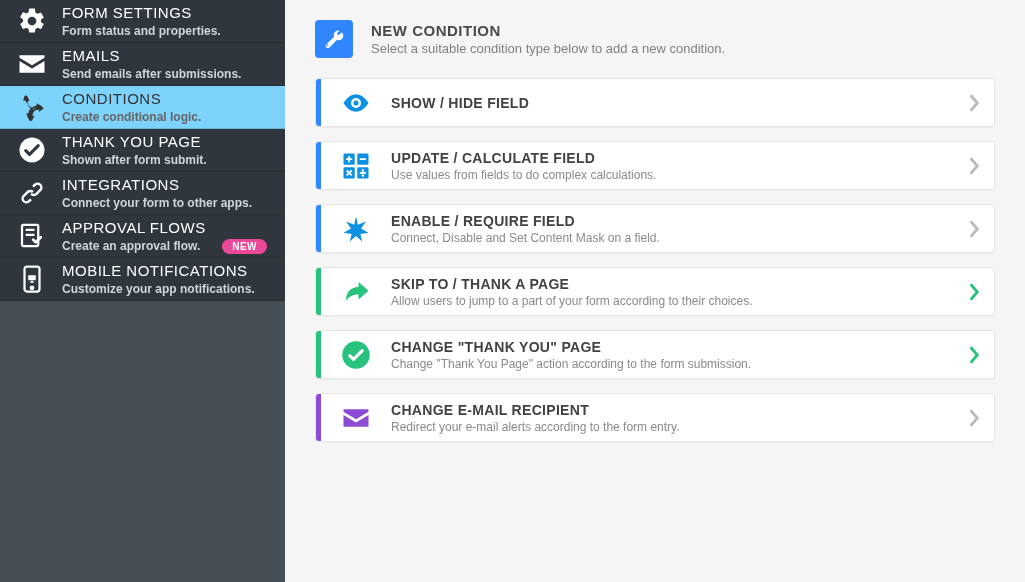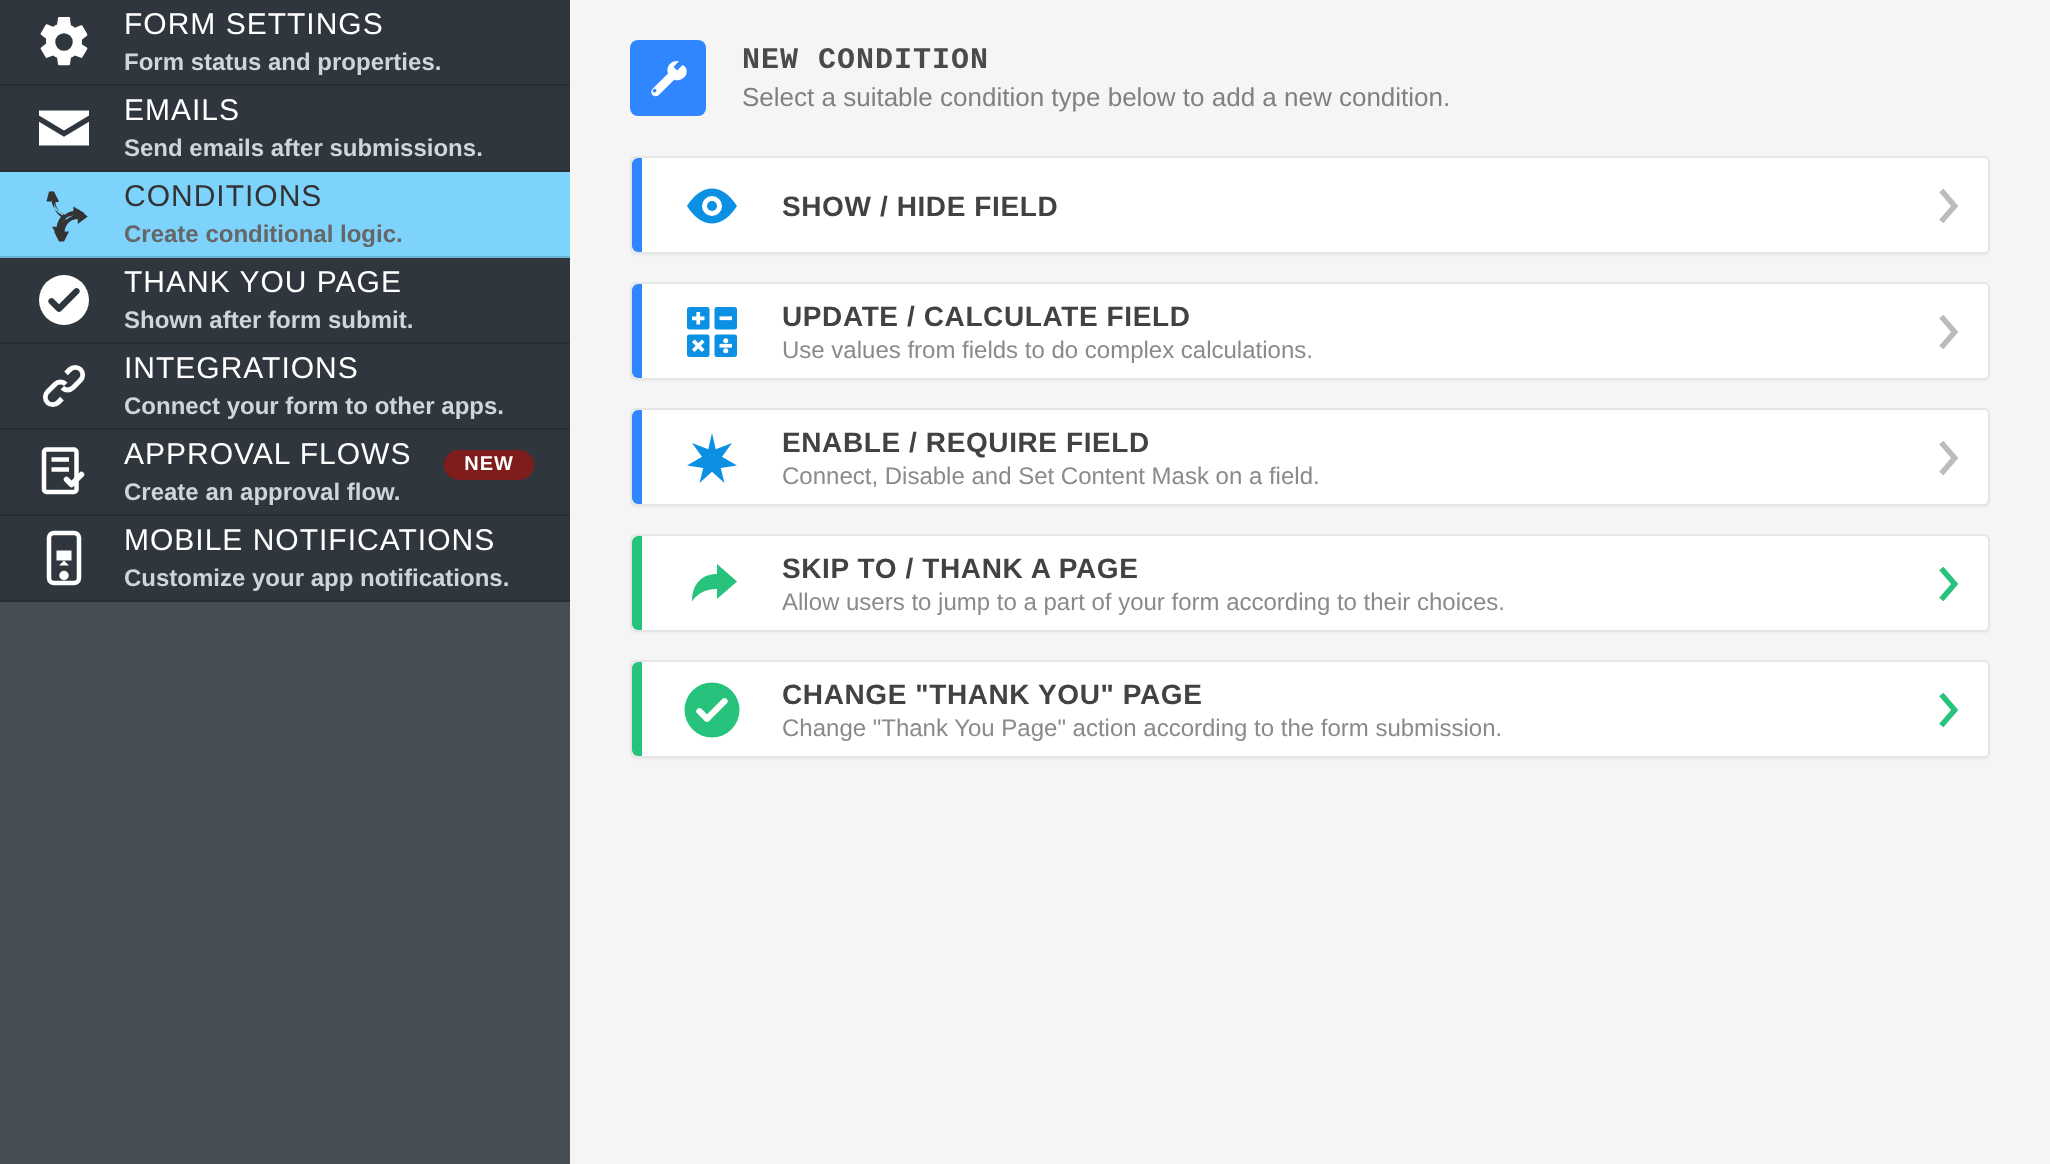--- a/index.html
+++ b/index.html
@@ -12,26 +12,26 @@
   .sidebar-item.active .si-title { color: #333; }
   .sidebar-item.active .si-desc { color: #666; }
   .sidebar-item.active .si-icon { color: #333; }
   .si-icon { width: 32px; height: 32px; display: flex; align-items: center; justify-content: center; color: #fff; flex-shrink: 0; }
   .si-icon svg { width: 30px; height: 30px; }
   .si-text { flex: 1; min-width: 0; }
   .si-title { font-size: 15px; font-weight: 400; letter-spacing: .5px; color: #ffffff; text-transform: uppercase; line-height: 1.2; }
   .sidebar-item.dark .si-title { color: #fff; }
   .si-desc { font-size: 12px; color: #cfd3d7; margin-top: 2px; font-weight: 600; }
   .sidebar-item.dark .si-desc { color: #d0d5da; }
-  .badge-new { background: #7f1d1d; color: #fff; font-size: 10px; font-weight: 700; padding: 2px 10px; border-radius: 10px; position: absolute; top: 10px; right: 18px; letter-spacing: .5px; }
+  .badge-new { background: #ec4899; color: #fff; font-size: 10px; font-weight: 700; padding: 2px 10px; border-radius: 10px; position: absolute; top: 24px; right: 18px; letter-spacing: .5px; }
   .main { flex: 1; padding: 20px 30px; overflow: auto; }
   .header-row { display: flex; align-items: center; gap: 18px; margin-bottom: 20px; }
   .header-icon { width: 38px; height: 38px; background: #2f86ff; border-radius: 4px; display: flex; align-items: center; justify-content: center; color: #fff; flex-shrink: 0; }
   .header-icon svg { width: 22px; height: 22px; }
-  .header-text .ht-title { font-size: 15px; font-weight: 700; color: #4a4a4a; letter-spacing: .5px; font-family: Liberation Mono, monospace; }
+  .header-text .ht-title { font-size: 15px; font-weight: 700; color: #4a4a4a; letter-spacing: .5px; }
   .header-text .ht-desc { font-size: 13px; color: #808080; margin-top: 2px; }
   .cards { display: flex; flex-direction: column; gap: 14px; }
   .card { display: flex; align-items: center; background: #fff; border: 1px solid #e5e5e5; border-radius: 3px; height: 49px; cursor: pointer; box-shadow: 0 1px 1px rgba(0,0,0,.03); }
   .card-accent { width: 5px; height: 100%; border-radius: 3px 0 0 3px; flex-shrink: 0; }
   .card-icon { width: 70px; display: flex; align-items: center; justify-content: center; color: #0b90e3; flex-shrink: 0; }
   .card-icon svg { width: 30px; height: 30px; }
   .card-text { flex: 1; min-width: 0; }
   .card-title { font-size: 14px; font-weight: 700; color: #424242; letter-spacing: .3px; }
   .card-desc { font-size: 12px; color: #8a8a8a; margin-top: 2px; }
   .card-chevron { width: 40px; display: flex; align-items: center; justify-content: center; color: #bbb; }
@@ -247,16 +247,33 @@
           <div class="card-title">CHANGE "THANK YOU" PAGE</div>
           <div class="card-desc">Change "Thank You Page" action according to the form submission.</div>
         </div>
         <div class="card-chevron" style="color:#27c27b">
           <svg viewBox="0 0 10 18" fill="none" stroke="currentColor" stroke-width="2.5">
               <path d="M2 2l6 7-6 7"></path>
             </svg>
         </div>
       </div>
 
+      <div class="card">
+        <div class="card-accent" style="background:#8d4bd4"></div>
+        <div class="card-icon" style="color:#8d4bd4">
+          <svg viewBox="0 0 24 24" fill="currentColor">
+              <path d="M2 5h20v2l-10 6L2 7V5zm0 4.5 10 6 10-6V19H2V9.5z"></path>
+            </svg>
+        </div>
+        <div class="card-text">
+          <div class="card-title">CHANGE E-MAIL RECIPIENT</div>
+          <div class="card-desc">Redirect your e-mail alerts according to the form entry.</div>
+        </div>
+        <div class="card-chevron">
+          <svg viewBox="0 0 10 18" fill="none" stroke="currentColor" stroke-width="2.5">
+              <path d="M2 2l6 7-6 7"></path>
+            </svg>
+        </div>
+      </div>
 
     </div>
   </div>
 </div>
 
 </body></html>

